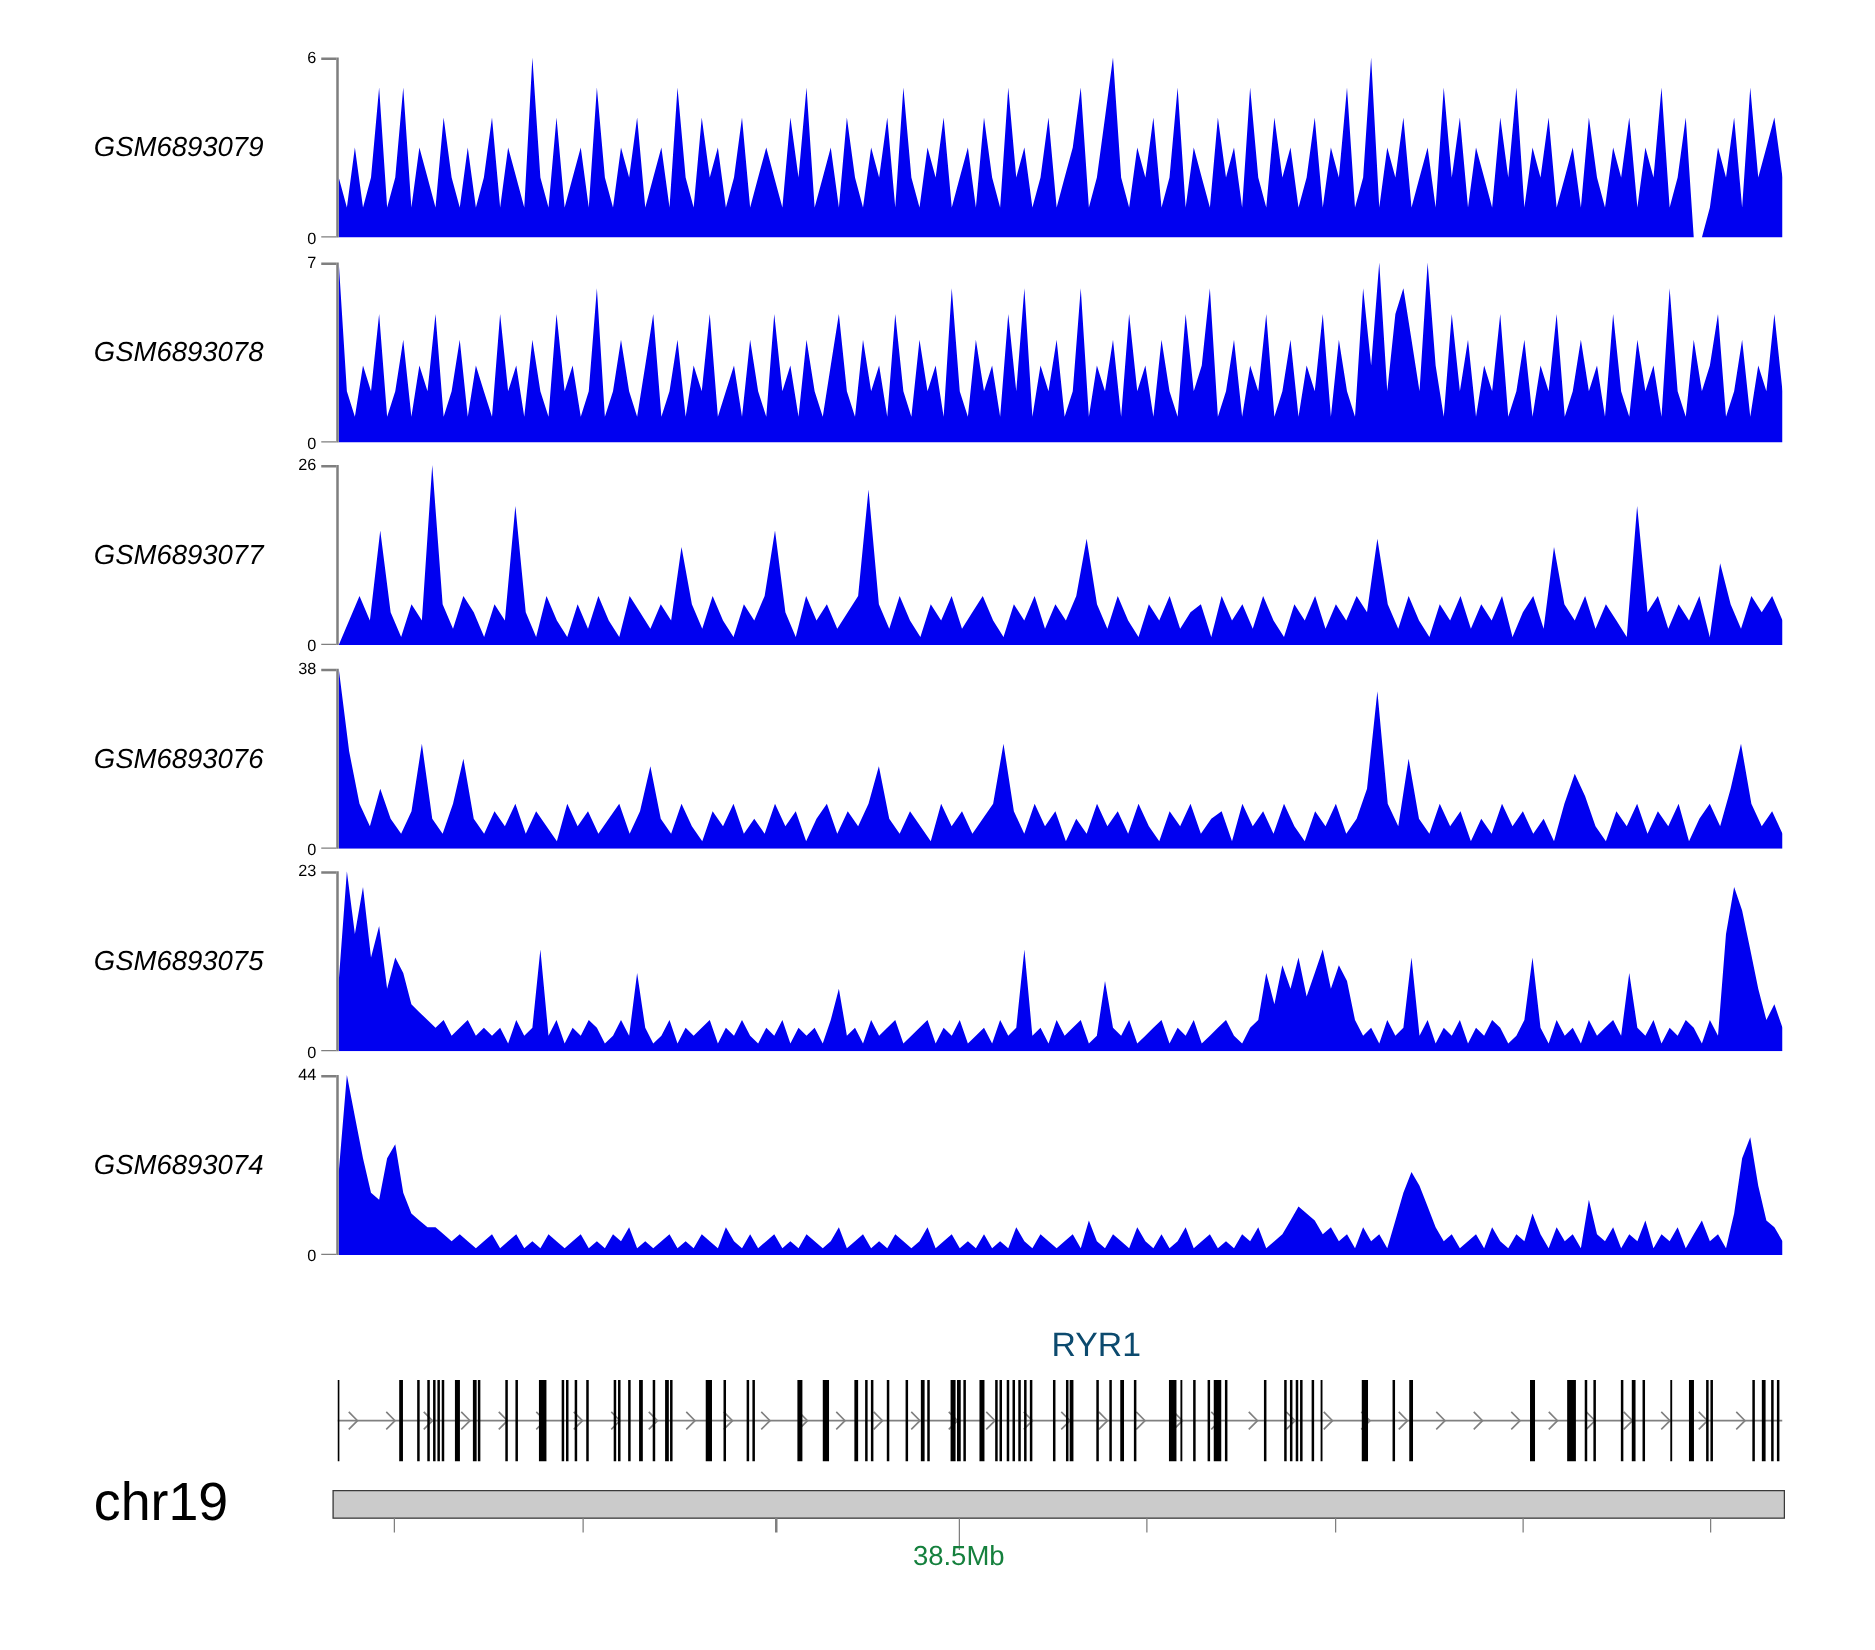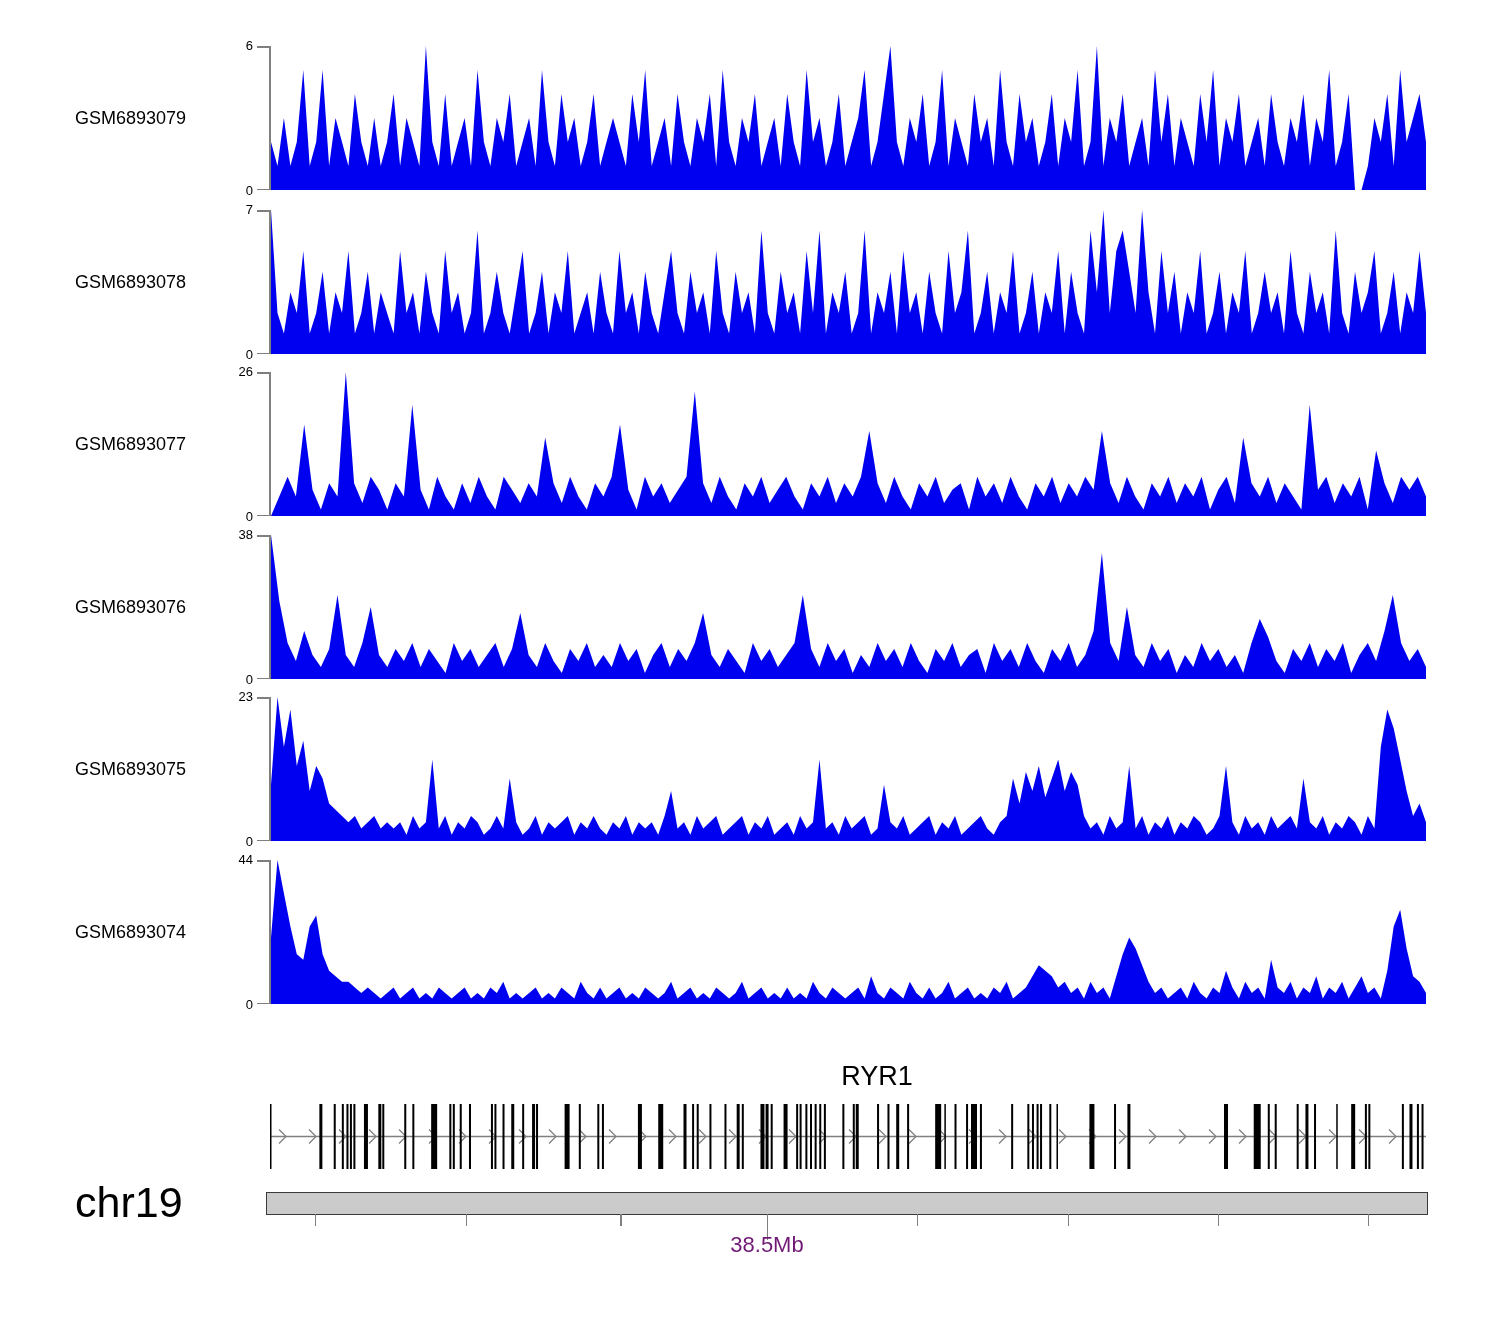--- a/index.html
+++ b/index.html
@@ -3,42 +3,42 @@
 <meta charset="utf-8">
 <style>
   html,body{margin:0;padding:0;background:#ffffff;}
   .canvas{
     position:relative;width:1500px;height:1320px;background:#ffffff;
     font-family:"Liberation Sans", sans-serif;color:#000;overflow:hidden;
   }
   .track{position:absolute;left:0;width:1500px;height:144px;}
   .track-label{
     position:absolute;left:75px;top:50%;transform:translateY(-50%);
-    font-size:18px;color:#000;white-space:nowrap;
+    font-size:22px;color:#000;white-space:nowrap;font-style:italic;
   }
   .axis-line{position:absolute;left:269px;top:0;width:1.5px;height:144px;background:#7f7f7f;}
   .tick-top{position:absolute;left:257px;top:0;width:12px;height:1.5px;background:#7f7f7f;}
   .tick-bottom{position:absolute;left:257px;bottom:0;width:12px;height:1.5px;background:#7f7f7f;}
   .ymax{position:absolute;left:213px;width:40px;top:-8px;text-align:right;font-size:13px;}
   .yzero{position:absolute;left:213px;width:40px;bottom:-8px;text-align:right;font-size:13px;}
   svg.signal{position:absolute;left:271px;top:0;width:1155px;height:144px;display:block;}
   .gene-name{
     position:absolute;left:877px;top:1061px;transform:translateX(-50%);
-    font-size:27px;color:#000000;
+    font-size:27px;color:#0c4a6e;
   }
   #gene-svg{position:absolute;left:270px;top:1102px;width:1156px;height:70px;display:block;}
   .chrom-bar{
     position:absolute;left:266px;top:1192px;width:1160px;height:21px;
     background:#cbcbcb;border:1px solid #3a3a3a;
   }
   #chrom-ticks{position:absolute;left:266px;top:1214px;width:1162px;height:30px;}
   .chrom-tick{position:absolute;top:0;width:1.5px;background:#7f7f7f;}
   .chrom-tick-label{
     position:absolute;left:767px;top:1232px;transform:translateX(-50%);
-    font-size:22px;color:#701a75;
+    font-size:22px;color:#15803d;
   }
   .chrom-name{position:absolute;left:75px;top:1178px;font-size:43px;color:#000;text-align:right;}
 </style>
 </head>
 <body>
 
 <div class="canvas">
 
   <div class="track" style="top:46px">
     <div class="track-label">GSM6893079</div>

